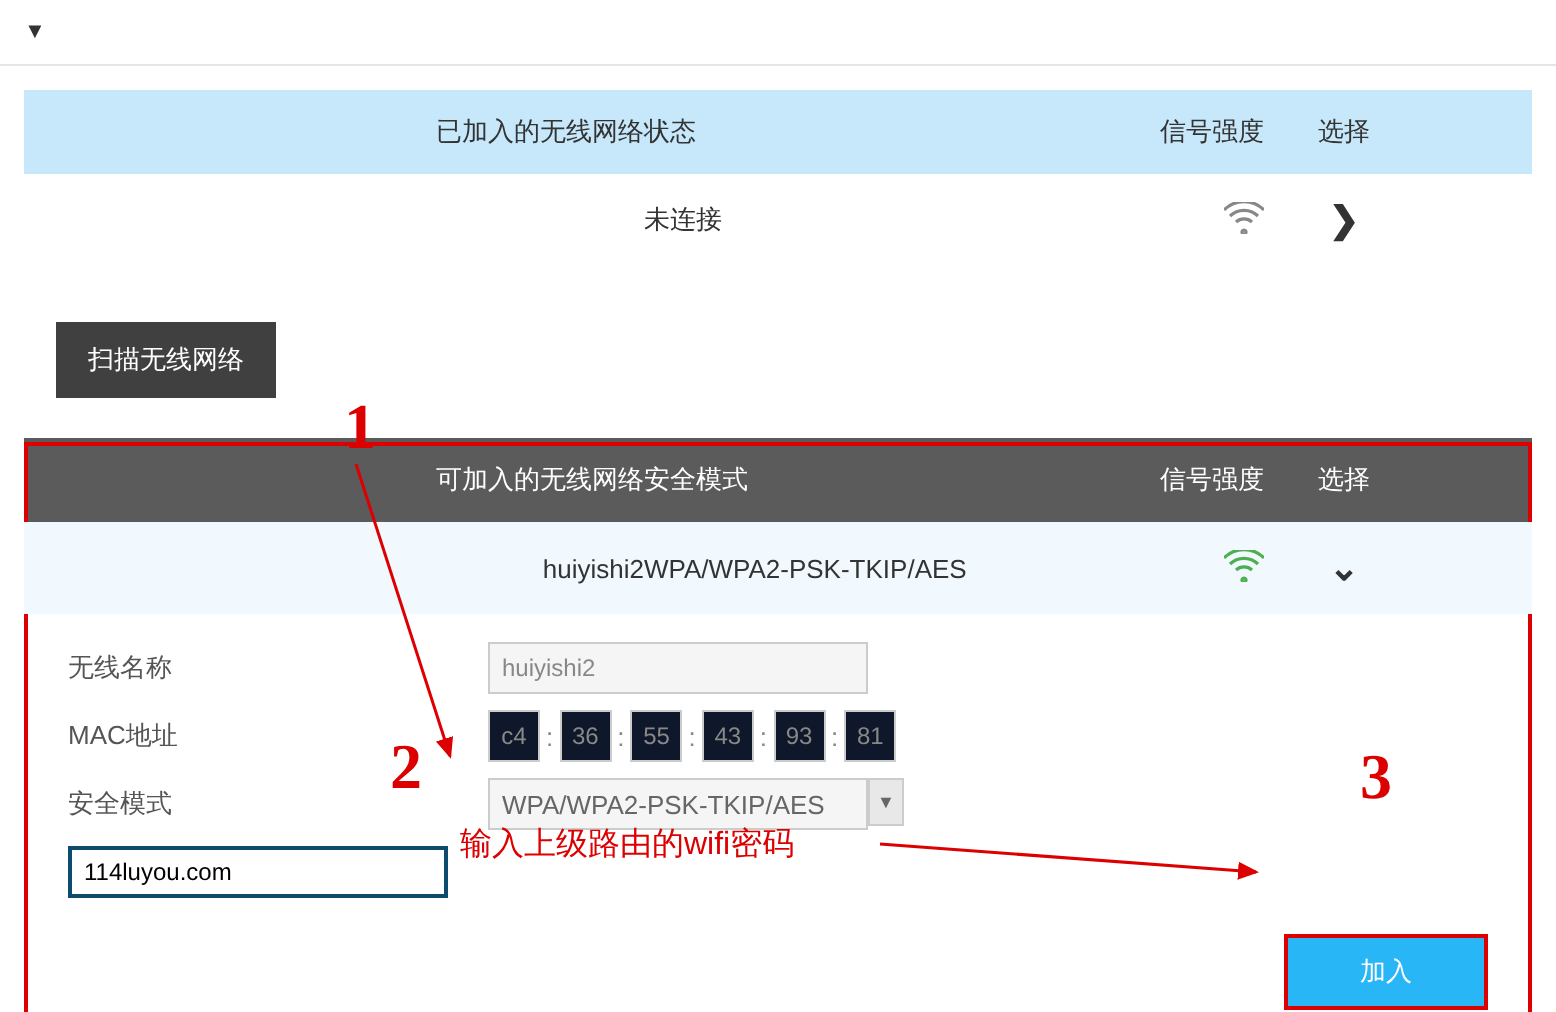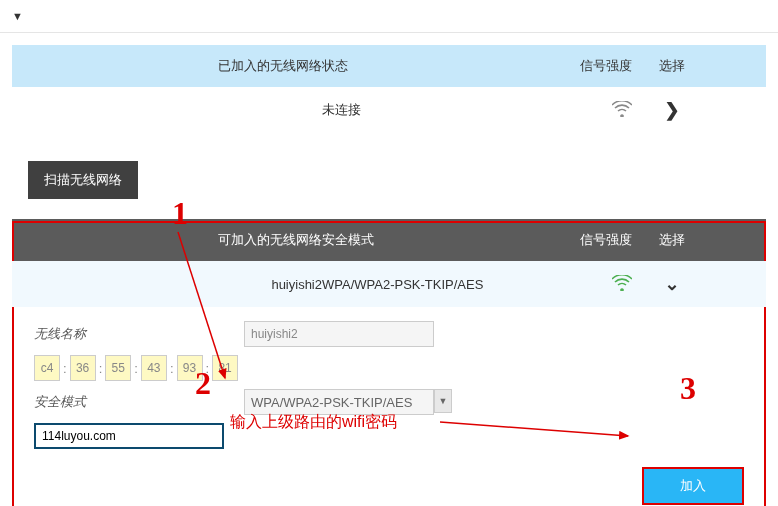--- a/index.html
+++ b/index.html
@@ -13,25 +13,25 @@
     .col-name { flex: 0 0 290px; text-align: right; }
     .col-status { flex: 0 0 210px; }
     .col-signal { flex: 0 0 100px; text-align: right; }
     .col-select { flex: 0 0 80px; text-align: center; }
     .scan-btn { background: #404040; color: #fff; border: none; padding: 10px 16px; margin: 28px 12px 20px 28px; font-size: 13px; cursor: pointer; }
     .wifi-icon { display: inline-block; }
     .chevron { font-size: 18px; font-weight: bold; cursor: pointer; display: inline-block; }
     .form-area { margin: 0 12px; padding: 6px 20px 14px 20px; border-left: 2px solid #d00; border-right: 2px solid #d00; position: relative; }
     .red-box-top { position: absolute; top: -40px; left: 0; right: 0; height: 40px; border: 2px solid #d00; border-bottom: none; pointer-events: none; }
     .form-row { display: flex; align-items: center; margin: 8px 0; }
-    .form-label { flex: 0 0 210px; color: #555; font-style: italic; }
+    .form-label { flex: 0 0 210px; color: #555; }
     .form-input { border: 1px solid #ccc; padding: 4px 6px; font-size: 12px; width: 190px; height: 26px; }
     .form-input.readonly { background: #f5f5f5; color: #888; }
     .mac-group { display: flex; gap: 3px; align-items: center; }
-    .mac-input { border: 1px solid #ccc; padding: 4px 2px; width: 26px; text-align: center; font-size: 12px; height: 26px; background: #fef9c3; color: #888; }
+    .mac-input { border: 1px solid #ccc; padding: 4px 2px; width: 26px; text-align: center; font-size: 12px; height: 26px; background: #0f172a; color: #888; }
     .mac-sep { color: #888; }
     .select-box { border: 1px solid #ccc; padding: 4px 6px; width: 190px; height: 26px; background: #f5f5f5; color: #666; display: flex; align-items: center; justify-content: space-between; }
     .select-arrow { background: #e8e8e8; border: 1px solid #ccc; width: 18px; height: 24px; display: inline-flex; align-items: center; justify-content: center; font-size: 9px; color: #666; }
     .password-box { border: 2px solid #0c4a6e; }
     .join-btn { background: #29b6f6; color: #fff; border: 2px solid #d00; padding: 8px 36px; font-size: 13px; cursor: pointer; float: right; margin-top: 10px; }
     .annotation { position: absolute; color: #d00; pointer-events: none; z-index: 10; }
     .annotation.num { font-size: 32px; font-family: cursive; font-weight: bold; }
     .annotation.text { font-size: 16px; }
     .arrow-svg { position: absolute; pointer-events: none; z-index: 9; }
     .container { position: relative; }
@@ -97,20 +97,21 @@
   </div>
 </div>
 
 
 <div class="form-area">
   <div class="form-row">
     <div class="form-label">无线名称</div>
     <input class="form-input readonly" readonly="" value="huiyishi2" style="">
   </div>
   <div class="form-row">
+    <div class="form-label">MAC地址</div>
     <div class="mac-group">
       <input class="mac-input" readonly="" value="c4" style="">
           <span class="mac-sep">:</span>
       <input class="mac-input" readonly="" value="36" style="">
           <span class="mac-sep">:</span>
       <input class="mac-input" readonly="" value="55" style="">
           <span class="mac-sep">:</span>
       <input class="mac-input" readonly="" value="43" style="">
           <span class="mac-sep">:</span>
       <input class="mac-input" readonly="" value="93" style="">

